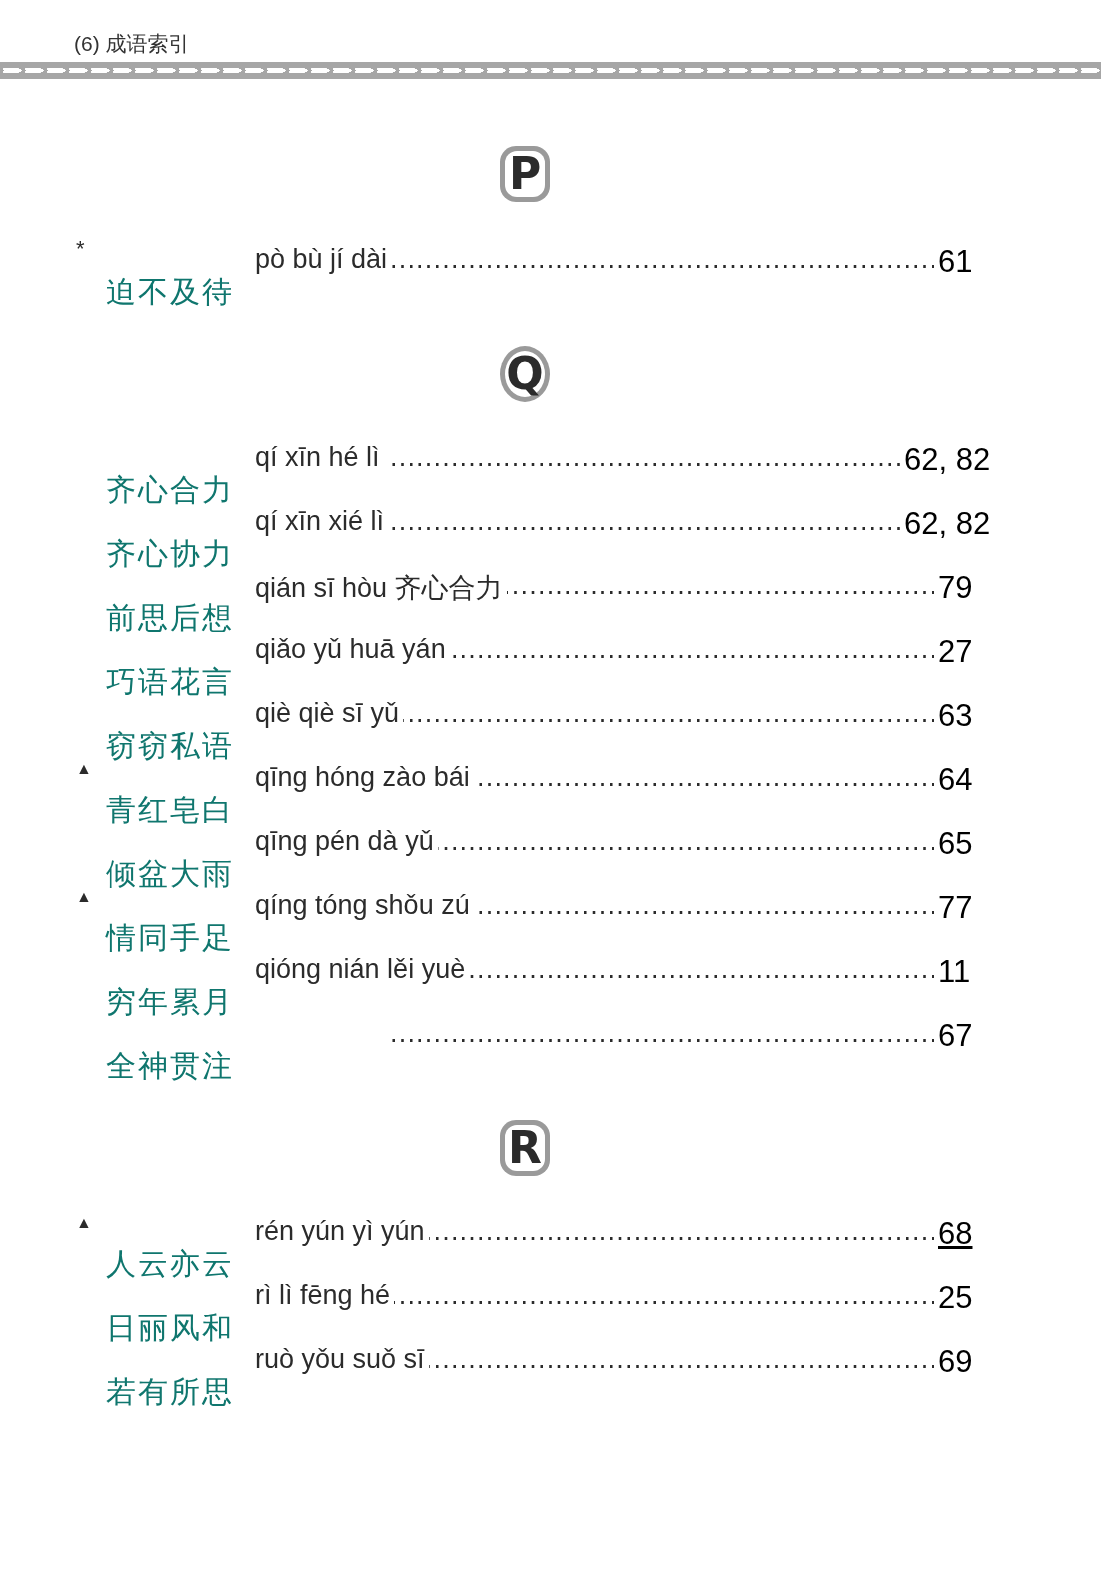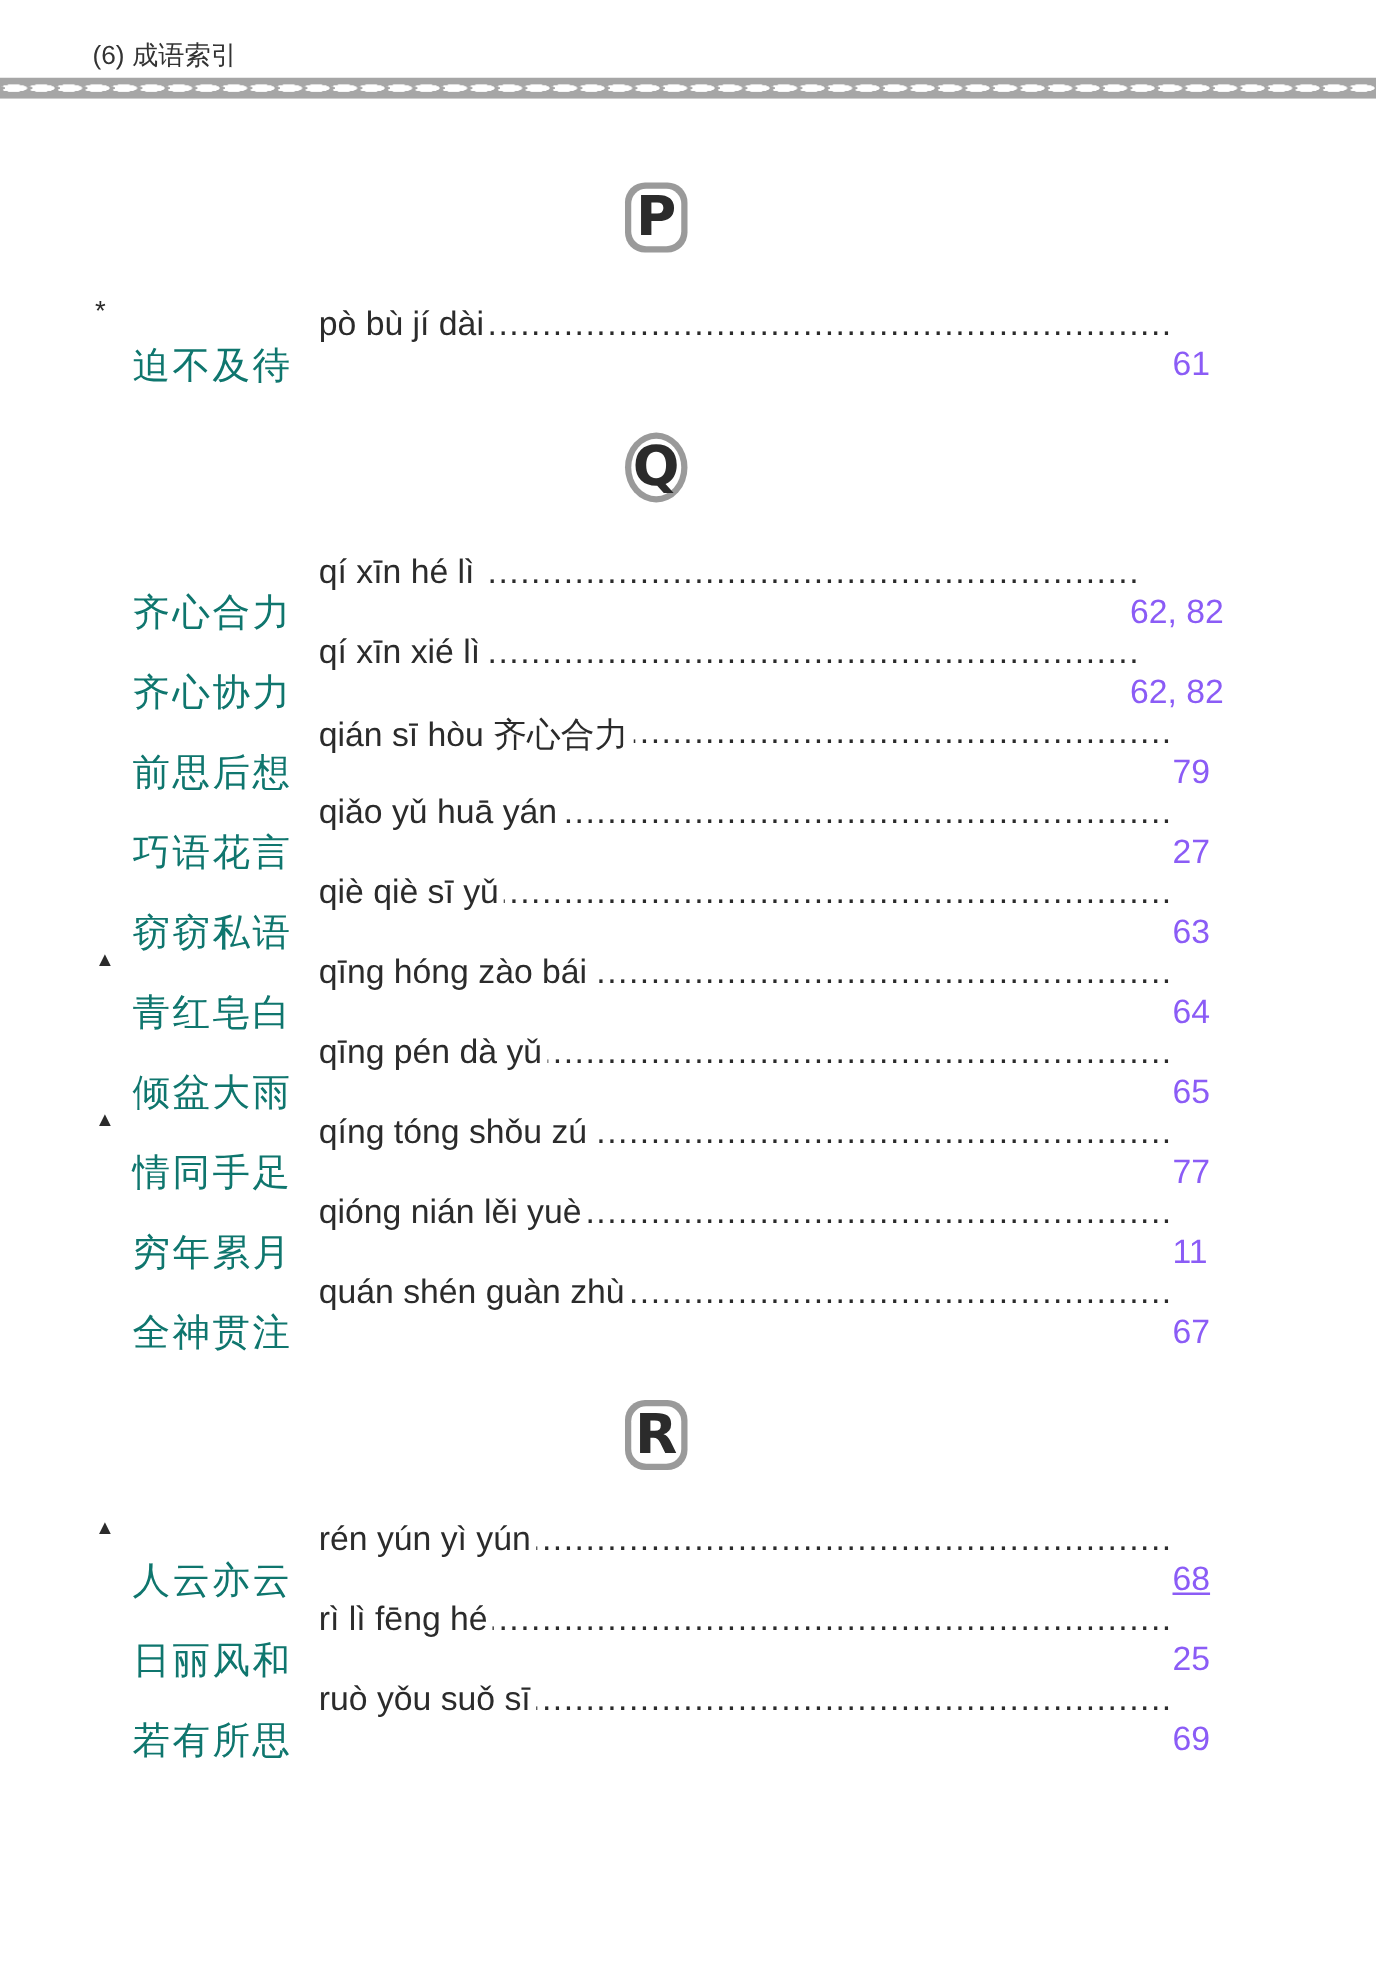--- a/index.html
+++ b/index.html
@@ -13,21 +13,21 @@
     background:radial-gradient(ellipse 4px 1.6px at 0px 4.5px,#a6a6a6 95%,transparent 100%);background-size:22px 9px;}
   .letter{position:absolute;width:50px;height:56px;display:flex;align-items:center;justify-content:center;}
   .letter .ring{position:absolute;inset:0;border-radius:16px;background:#9a9a9a;}
   .letter .inner{position:absolute;inset:5px;border-radius:12px;background:#fff;}
   .letter .glyph{position:relative;font-family:"DejaVu Sans",sans-serif;font-weight:bold;font-size:44px;color:#2b2b2b;line-height:1;}
   .row{position:absolute;left:0;width:1101px;height:40px;font-size:28px;}
   .mark{position:absolute;left:76px;top:-4px;font-size:22px;color:#2b2b2b;}
   .hanzi{position:absolute;left:106px;top:2px;font-size:30px;letter-spacing:2px;color:#0f766e;margin-top:30px;}
   .pinyin{position:absolute;left:255px;top:4px;font-size:27px;color:#2b2b2b;white-space:nowrap;background:#fff;padding-right:4px;z-index:2;}
   .dots{position:absolute;top:4px;height:32px;overflow:hidden;white-space:nowrap;font-size:27px;color:#2b2b2b;letter-spacing:1.2px;}
-  .page{position:absolute;top:4px;font-size:27px;color:#8b5cf6;white-space:nowrap;background:#fff;padding-left:4px;z-index:2;margin-top:32px;}
+  .page{position:absolute;top:4px;font-size:31px;color:#000000;white-space:nowrap;background:#fff;padding-left:4px;z-index:2;}
 </style>
 </head>
 <body>
 
 <div class="header-title">(6) 成语索引</div>
 <div class="border-band">
   <div class="bg"></div>
     <div class="wave"></div>
     <div class="wave2"></div>
 </div>
@@ -120,21 +120,20 @@
   <span class="mark"></span>
   <span class="hanzi">穷年累月</span>
   <span class="pinyin">qióng nián lěi yuè</span>
   <span class="dots" style="left:390px;width:550px;">........................................................................................................................</span>
   <span class="page" style="left:934px;">11</span>
 </div>
 
 <div class="row" style="top:1014px;">
   <span class="mark"></span>
   <span class="hanzi">全神贯注</span>
-  <span class="pinyin">quán shén guàn zhù</span>
   <span class="dots" style="left:390px;width:550px;">........................................................................................................................</span>
   <span class="page" style="left:934px;">67</span>
 </div>
 
 <div class="letter" style="left:500px;top:1120px;">
   <div class="ring"></div>
     <div class="inner"></div>
   <span class="glyph">R</span>
 </div>
 

